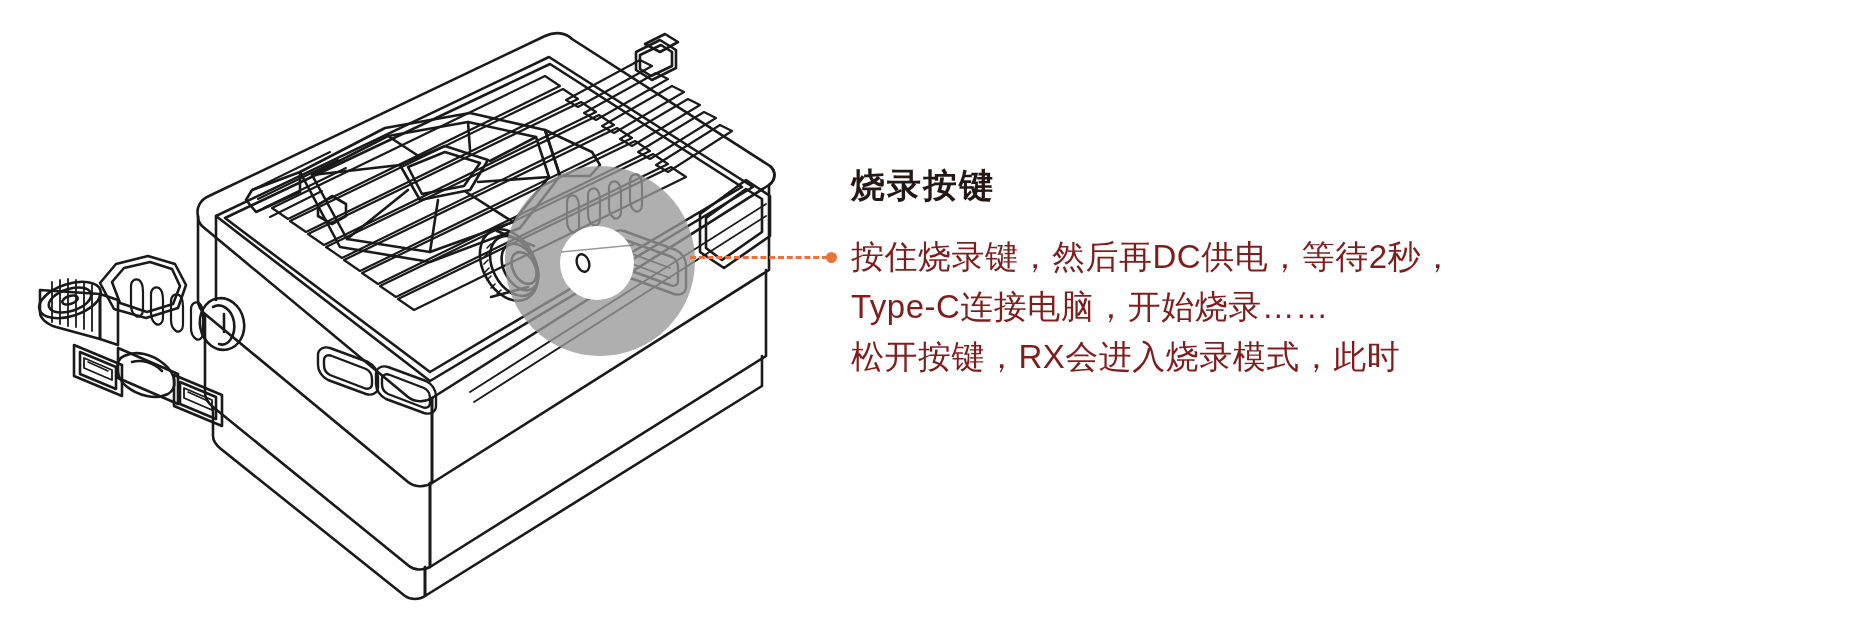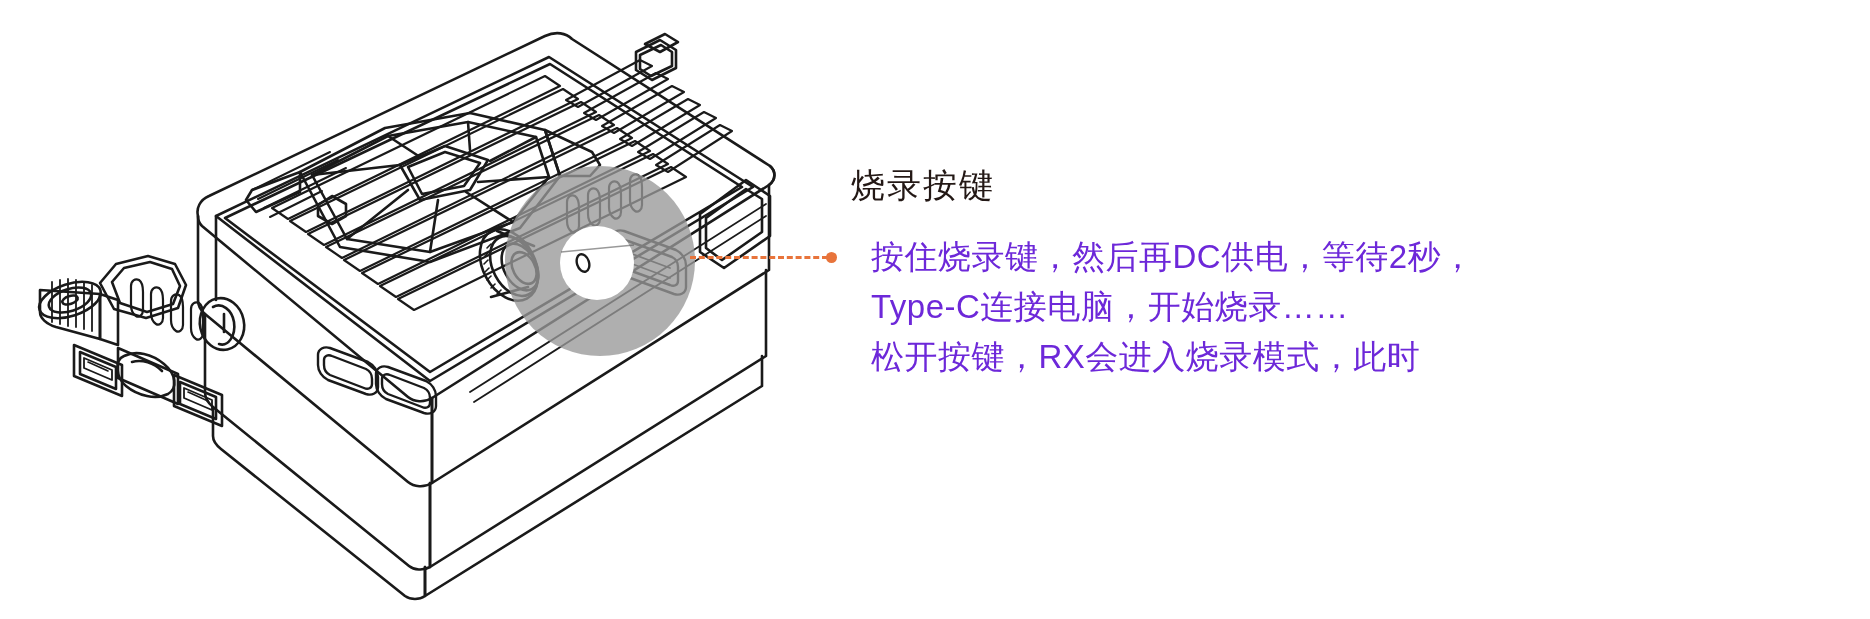--- a/index.html
+++ b/index.html
@@ -13,24 +13,24 @@
 
   
   #callout{position:absolute;left:690px;top:252px;width:160px;height:12px;}
   .dash-line{position:absolute;left:0;top:4px;width:138px;height:0;
              border-top:3px dashed #E8743B;}
   .dash-dot{position:absolute;left:136px;top:0px;width:11px;height:11px;
             border-radius:50%;background:#E8743B;}
 
   
   #textblock{position:absolute;left:851px;top:165px;width:1010px;}
-  #heading{font-size:34px;font-weight:normal;color:#231815;
+  #heading{font-size:34px;font-weight:bold;color:#231815;
            letter-spacing:2px;line-height:1.2;margin:0 0 26px 0;}
-  .body-line{font-size:33px;color:#6d28d9;line-height:1.52;
-             letter-spacing:0.5px;white-space:pre;margin-left:20px;}
+  .body-line{font-size:33px;color:#7f1d1d;line-height:1.52;
+             letter-spacing:0.5px;white-space:pre;}
 </style>
 </head>
 <body>
 
 <div id="stage">
 
   <div id="illo">
   <svg width="900" height="619" viewBox="0 0 900 619" xmlns="http://www.w3.org/2000/svg">
     <defs>
       <clipPath id="topclip">

